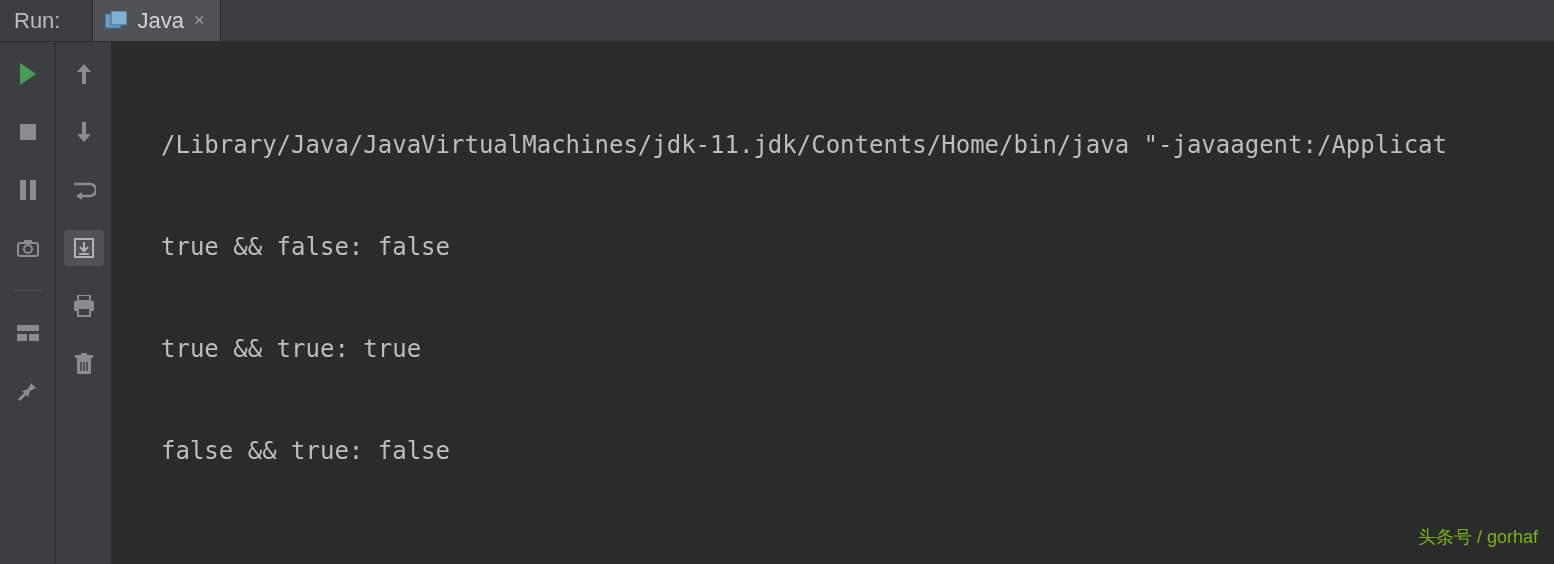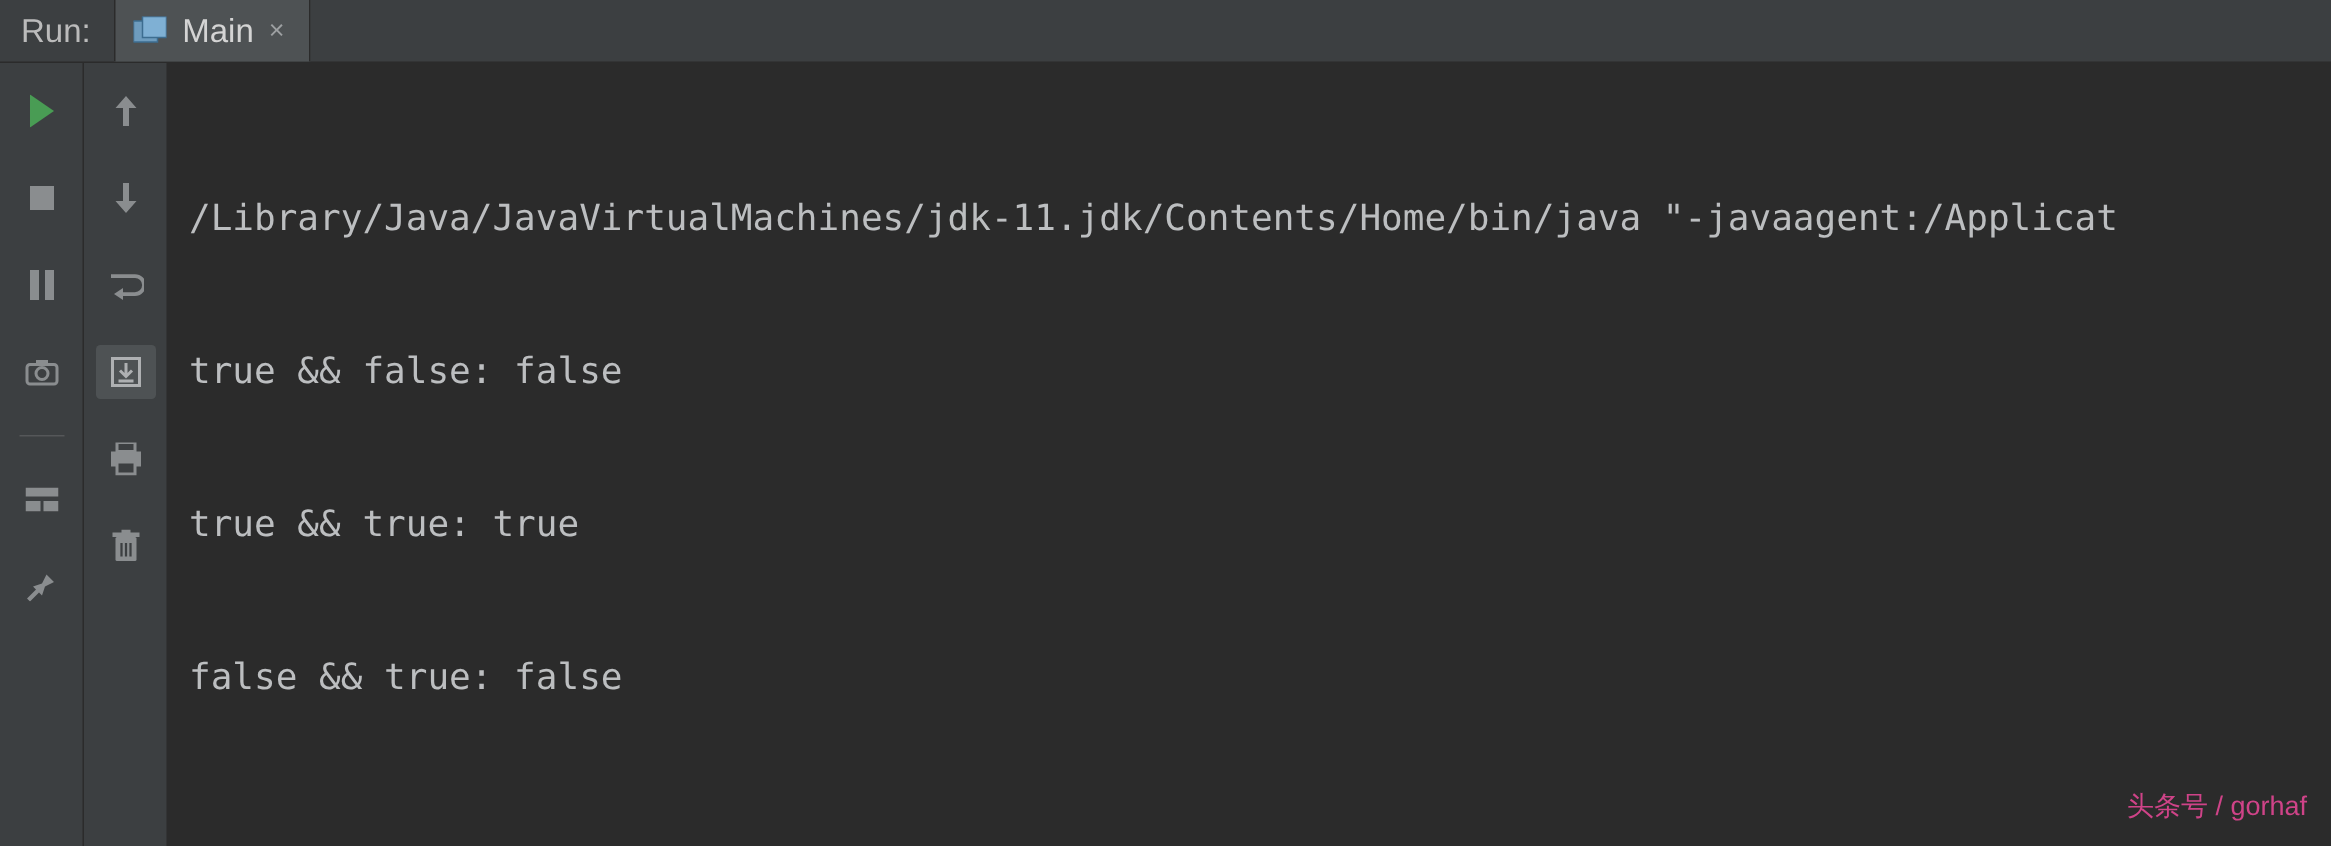--- a/index.html
+++ b/index.html
@@ -10,20 +10,21 @@
     color: #bbbbbb;
     display: flex;
     flex-direction: column;
   }
   .tabbar {
     height: 42px;
     background: #3c3f41;
     border-bottom: 1px solid #2b2b2b;
     display: flex;
     align-items: stretch;
+    gap: 16px;
   }
   .run-label {
     display: flex;
     align-items: center;
     padding: 0 16px 0 14px;
     font-size: 22px;
     color: #bbbbbb;
   }
   .tab {
     display: flex;
@@ -83,44 +84,44 @@
     background: #2b2b2b;
     color: #bcbec0;
     font-family: "Menlo","Consolas","DejaVu Sans Mono",monospace;
     font-size: 24px;
     line-height: 34px;
     padding: 18px 0 0 14px;
     position: relative;
     white-space: pre;
     overflow: hidden;
   }
-  .console .line { display:block; }
+  .console .line { display:block;margin-left:35px; }
   .watermark {
     position: absolute;
     right: 16px;
     bottom: 10px;
     font-family: "Segoe UI", Arial, sans-serif;
     font-size: 18px;
-    color: #ec4899;
+    color: #84cc16;
     opacity: 0.85;
   }
 </style>
 </head>
 <body>
 
 <div class="tabbar">
   <div class="run-label">Run:</div>
   <div class="tab">
     <span class="file-icon">
       <svg width="22" height="20" viewBox="0 0 22 20">
         <rect x="0" y="3" width="16" height="14" fill="#6e9cbe" stroke="#3d6d90" stroke-width="1"></rect>
         <rect x="6" y="0" width="16" height="14" fill="#7fb0d4" stroke="#3d6d90" stroke-width="1"></rect>
       </svg>
     </span>
-    <span>Main</span>
+    <span>Java</span>
     <span class="close">×</span>
   </div>
 </div>
 
 <div class="body-area">
 
   <div class="toolcol">
     <div class="tool-btn">
       <svg width="20" height="22" viewBox="0 0 20 22">
           <polygon points="2,0 18,11 2,22" fill="#499c54"></polygon>

